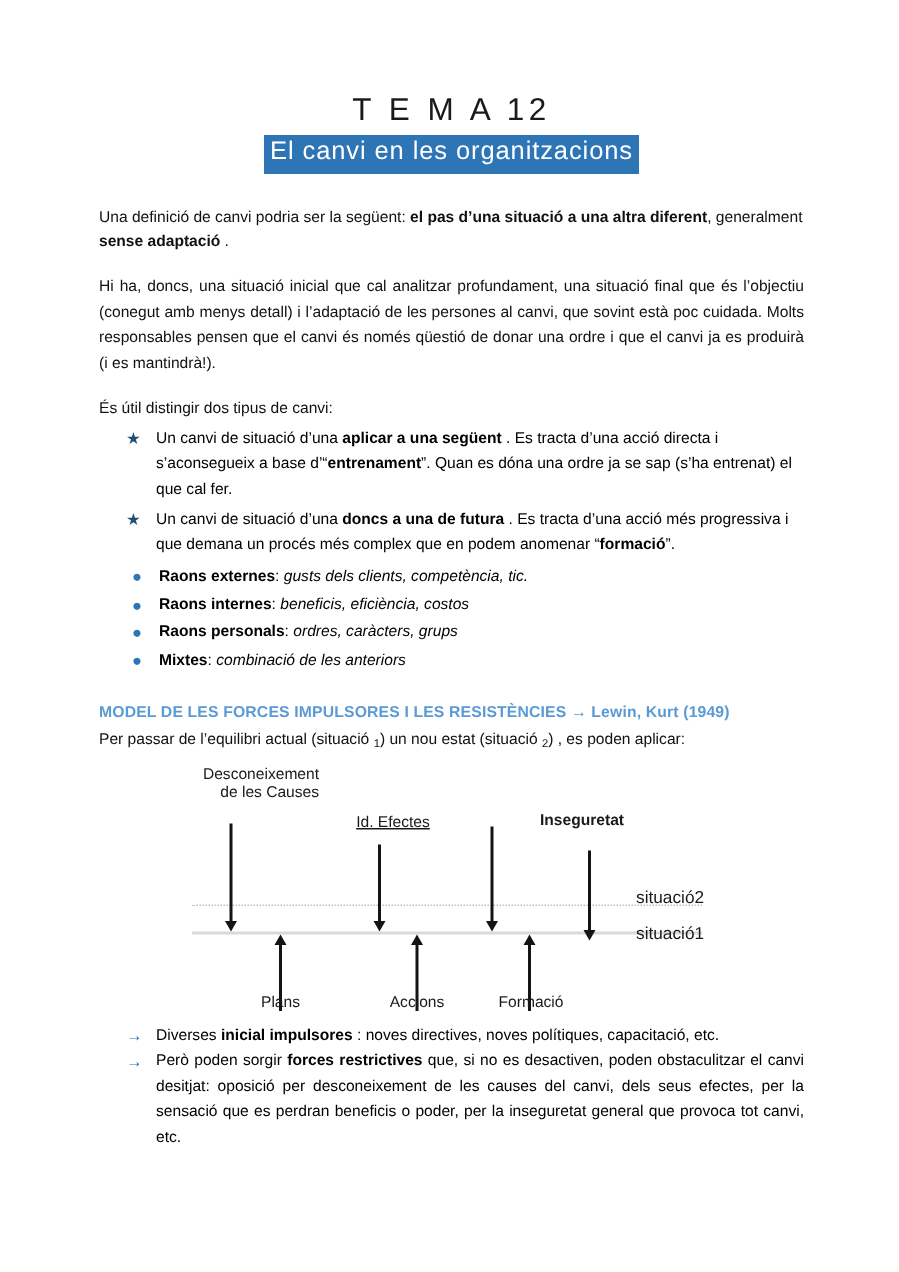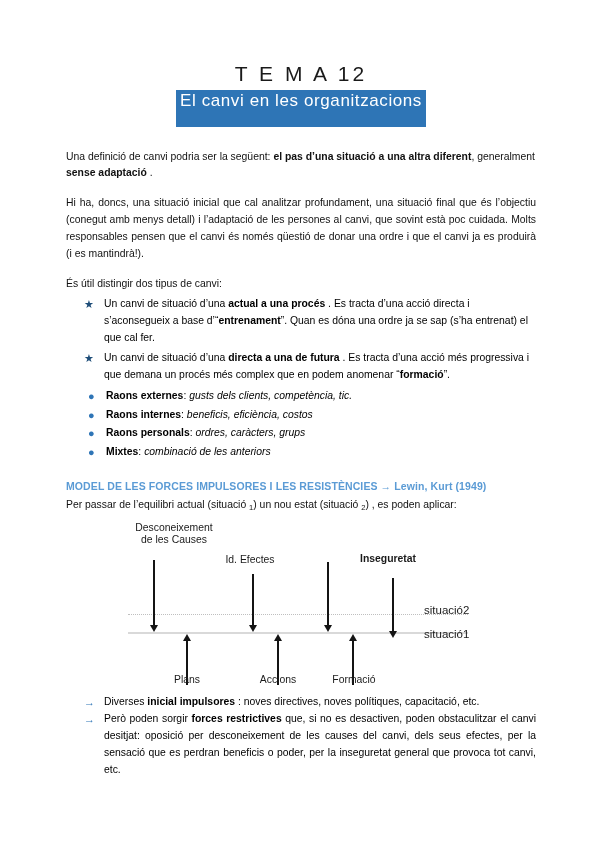--- a/index.html
+++ b/index.html
@@ -44,21 +44,21 @@
     text-align: center;
     margin: 0 0 22px 0;
   }
   .doc-subtitle {
     display: inline-block;
     background: #2e75b6;
     color: #ffffff;
     font-size: 17px;
     font-weight: 400;
     letter-spacing: 0.6px;
-    padding: 1px 4px 15px 4px;
+    padding: 1px 4px 4px 4px;
     line-height: 1.2;
   }
 
   
   h2.sec {
     color: #2e75b6;
     font-size: 13.5px;
     font-weight: 400;
     letter-spacing: 0.2px;
     margin: 0 0 3px 0;
@@ -125,21 +125,21 @@
     margin: 8px 0 4px 0;
     font-family: "Liberation Sans", sans-serif;
   }
   .dg-label {
     position: absolute;
     font-size: 10.4px;
     color: #1a1a1a;
     line-height: 1.18;
     white-space: nowrap;
   }
-  .dg-label.ctr { text-align: center; transform: translateX(-50%); }
+  .dg-label.ctr { text-align: right; transform: translateX(-50%); }
   .dg-sit {
     position: absolute;
     font-size: 11.5px;
     color: #1a1a1a;
     white-space: nowrap;
   }
   .line-solid {
     position: absolute;
     height: 2px;
     background: #d9d9d9;
@@ -193,24 +193,24 @@
     <div class="gap-sm"></div>
 
     <p class="body justify">Hi ha, doncs, una situació inicial que cal analitzar profundament, una situació final que és l’objectiu (conegut amb menys detall) i l’adaptació de les persones al canvi, que sovint està poc cuidada. Molts responsables pensen que el canvi és només qüestió de donar una ordre i que el canvi ja es produirà (i es mantindrà!).</p>
 
     <div class="gap-sm"></div>
 
     <p class="body">És útil distingir dos tipus de canvi:</p>
 
     <ul class="lst star">
       <li>
-        <span class="mk">★</span><span>Un canvi de situació d’una </span><b>actual a una procés</b><span> . Es tracta d’una acció directa i s’aconsegueix a base d’“</span><b>entrenament</b><span>”. Quan es dóna una ordre ja se sap (s’ha entrenat) el que cal fer.</span>
-      </li>
-      <li>
-        <span class="mk">★</span><span>Un canvi de situació d’una </span><b>directa a una de futura</b><span> . Es tracta d’una acció més progressiva i que demana un procés més complex que en podem anomenar “</span><b>formació</b><span>”.</span>
+        <span class="mk">★</span><span>Un canvi de situació d’una </span><b>aplicar a una següent</b><span> . Es tracta d’una acció directa i s’aconsegueix a base d’“</span><b>entrenament</b><span>”. Quan es dóna una ordre ja se sap (s’ha entrenat) el que cal fer.</span>
+      </li>
+      <li>
+        <span class="mk">★</span><span>Un canvi de situació d’una </span><b>doncs a una de futura</b><span> . Es tracta d’una acció més progressiva i que demana un procés més complex que en podem anomenar “</span><b>formació</b><span>”.</span>
       </li>
     </ul>
 
 
     <ul class="lst dot">
       <li>
         <span class="mk">●</span><b>Raons externes</b><span>: </span><i>gusts dels clients, competència, tic.</i>
       </li>
       <li>
         <span class="mk">●</span><b>Raons internes</b><span>: </span><i>beneficis, eficiència, costos</i>
@@ -230,21 +230,21 @@
 
     <p class="body"><span>Per passar de l’equilibri actual (situació </span><sub>1</sub><span>) un nou estat (situació </span><sub>2</sub><span>) , es poden aplicar:</span></p>
 
     <div class="diagram">
 
       <div class="dg-label ctr" style="left:108px; top:0px;">
         <div>Desconeixement</div>
         <div>de les Causes</div>
       </div>
 
-      <div class="dg-label ctr" style="left:184px; top:32px;">
+      <div class="dg-label ctr" style="left:196px; top:32px;text-decoration:underline;">
         <div>Id. Efectes</div>
       </div>
 
 
       <div class="dg-label ctr" style="left:322px; top:31px;font-weight:bold;">
         <div>Inseguretat</div>
       </div>
 
       <div class="line-dot" style="left:62px; top:92px; width:340px;"></div>
       <div class="line-solid" style="left:62px; top:110px; width:340px;"></div>

